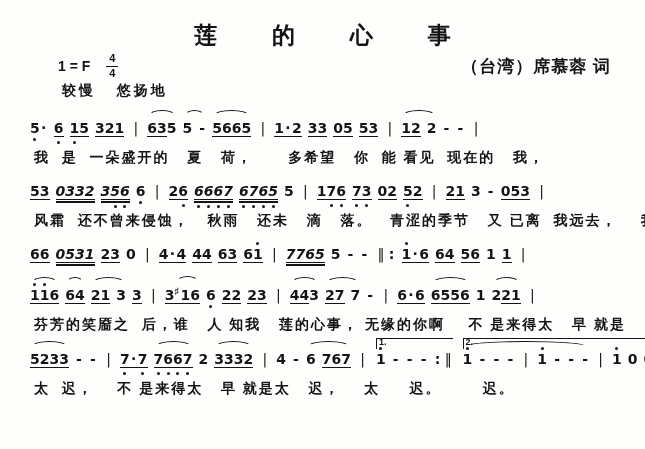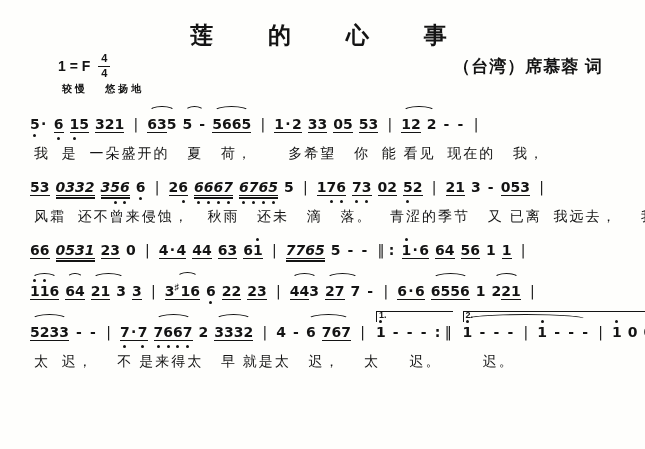--- a/index.html
+++ b/index.html
@@ -1,33 +1,33 @@
 <!DOCTYPE html>
 <html><head>
 <meta charset="utf-8">
 <style>
   html,body{margin:0;padding:0;background:#e9e9e7;}
   .page{
     width:645px;height:449px;margin:0 auto;background:#fefefc;
-    box-sizing:border-box;padding:14px 34px 10px 26px;overflow:hidden;
+    box-sizing:border-box;padding:14px 26px 10px 26px;overflow:hidden;
     font-family:"Liberation Sans","DejaVu Sans",sans-serif;color:#141414;
   }
   .title{
     text-align:center;font-size:23px;font-weight:800;letter-spacing:14px;
     margin:6px 0 2px 14px;white-space:pre;
   }
   .meta-row{display:flex;justify-content:space-between;align-items:flex-start;
     margin:2px 8px 0 32px;font-size:14px;font-weight:700;}
-  .key-sig{display:flex;align-items:center;gap:8px;}
+  .key-sig{display:flex;align-items:center;gap:16px;}
   .time-sig{display:inline-flex;flex-direction:column;align-items:center;
     font-size:11px;line-height:1.05;font-weight:800;}
   .time-sig .num{border-bottom:1.4px solid #141414;padding:0 3px 1px 3px;}
   .time-sig .den{padding-top:1px;}
   .credit{font-size:17px;font-weight:700;letter-spacing:1px;margin-top:2px;}
-  .tempo{margin:3px 0 0 36px;font-size:10px;font-weight:700;letter-spacing:3px;white-space:pre;}
+  .tempo{margin:3px 0 0 36px;font-size:14px;font-weight:700;letter-spacing:3px;white-space:pre;}
 
   .systems{margin-top:8px;}
   .system{margin-bottom:2px;}
   .notation{
     padding:13px 0 9px 4px;font-size:14px;line-height:1;white-space:nowrap;
   }
   .n{display:inline-block;min-width:8px;text-align:center;font-weight:800;
      position:relative;font-family:"DejaVu Sans","Liberation Sans",sans-serif;}
   .n.bar{min-width:5px;padding:0 3px;font-weight:400;}
   .sp{display:inline-block;width:6px;}
@@ -38,21 +38,21 @@
     width:3px;height:3px;border-radius:50%;background:#141414;}
   .u1{display:inline-block;border-bottom:1.6px solid #141414;padding-bottom:1px;}
   .u2{display:inline-block;border-bottom:1.6px solid #141414;padding-bottom:1px;position:relative;font-style:italic;}
   .u2::after{content:'';position:absolute;left:0;right:0;bottom:-3.6px;height:1.6px;background:#141414;}
   .u1 .n.lo::after,.u2 .n.lo::after{bottom:-9px;}
   .u2 .n.lo::after{bottom:-10px;}
   .slur{display:inline-block;position:relative;}
   .slur::before{content:'';position:absolute;top:-11px;left:2px;right:2px;height:9px;
     border:1.6px solid transparent;border-top-color:#141414;border-radius:50%;}
   .lyrics{
-    margin:3px 0 6px 8px;font-size:14px;font-weight:400;letter-spacing:2px;
+    margin:3px 0 6px 8px;font-size:14px;font-weight:700;letter-spacing:2px;
     white-space:pre;line-height:1.15;
   }
   .volta{display:inline-block;position:relative;margin-left:4px;padding-top:1px;}
   .volta::before{content:'';position:absolute;top:-13px;left:0;right:2px;height:10px;
     border-top:1.6px solid #141414;border-left:1.6px solid #141414;}
   .volta-label{position:absolute;top:-13px;left:3px;font-size:9px;font-weight:700;line-height:1;}
 </style>
 </head>
 <body>
 
@@ -84,20 +84,21 @@
       <div class="notation"><span class="u1"><span class="n">5</span><span class="n">3</span></span><span class="sp"></span><span class="u2"><span class="n">0</span><span class="n">3</span><span class="n">3</span><span class="n">2</span></span><span class="sp"></span><span class="u2"><span class="n">3</span><span class="n lo">5</span><span class="n lo">6</span></span><span class="sp"></span><span class="n lo">6</span><span class="sp"></span><span class="n bar">|</span><span class="sp"></span><span class="u1"><span class="n">2</span><span class="n lo">6</span></span><span class="sp"></span><span class="u2"><span class="n lo">6</span><span class="n lo">6</span><span class="n lo">6</span><span class="n lo">7</span></span><span class="sp"></span><span class="u2"><span class="n lo">6</span><span class="n lo">7</span><span class="n lo">6</span><span class="n lo">5</span></span><span class="sp"></span><span class="n">5</span><span class="sp"></span><span class="n bar">|</span><span class="sp"></span><span class="u1"><span class="n">1</span><span class="n lo">7</span><span class="n lo">6</span></span><span class="sp"></span><span class="u1"><span class="n lo">7</span><span class="n lo">3</span></span><span class="sp"></span><span class="u1"><span class="n">0</span><span class="n">2</span></span><span class="sp"></span><span class="u1"><span class="n lo">5</span><span class="n">2</span></span><span class="sp"></span><span class="n bar">|</span><span class="sp"></span><span class="u1"><span class="n">2</span><span class="n">1</span></span><span class="sp"></span><span class="n">3</span><span class="sp"></span><span class="n">-</span><span class="sp"></span><span class="u1"><span class="n">0</span><span class="n">5</span><span class="n">3</span></span><span class="sp"></span><span class="n bar">|</span></div>
       <div class="lyrics">风霜  还不曾来侵蚀，   秋雨   还未   滴   落。   青涩的季节   又 已离  我远去，    我已</div>
     </div>
 
     <div class="system">
       <div class="notation"><span class="u1"><span class="n">6</span><span class="n">6</span></span><span class="sp"></span><span class="u2"><span class="n">0</span><span class="n">5</span><span class="n">3</span><span class="n">1</span></span><span class="sp"></span><span class="u1"><span class="n">2</span><span class="n">3</span></span><span class="sp"></span><span class="n">0</span><span class="sp"></span><span class="n bar">|</span><span class="sp"></span><span class="u1"><span class="n">4</span><span class="n">·</span><span class="n">4</span></span><span class="sp"></span><span class="u1"><span class="n">4</span><span class="n">4</span></span><span class="sp"></span><span class="u1"><span class="n">6</span><span class="n">3</span></span><span class="sp"></span><span class="u1"><span class="n">6</span><span class="n hi">1</span></span><span class="sp"></span><span class="n bar">|</span><span class="sp"></span><span class="u2"><span class="n">7</span><span class="n">7</span><span class="n">6</span><span class="n">5</span></span><span class="sp"></span><span class="n">5</span><span class="sp"></span><span class="n">-</span><span class="sp"></span><span class="n">-</span><span class="sp"></span><span class="n bar">‖</span><span class="n">:</span><span class="sp"></span><span class="u1"><span class="n hi">1</span><span class="n">·</span><span class="n">6</span></span><span class="sp"></span><span class="u1"><span class="n">6</span><span class="n">4</span></span><span class="sp"></span><span class="u1"><span class="n">5</span><span class="n">6</span></span><span class="sp"></span><span class="n">1</span><span class="sp"></span><span class="u1"><span class="n">1</span></span><span class="sp"></span><span class="n bar">|</span></div>
     </div>
 
     <div class="system">
       <div class="notation"><span class="slur"><span class="u1"><span class="n hi">1</span><span class="n hi">1</span><span class="n">6</span></span></span><span class="sp"></span><span class="slur"><span class="u1"><span class="n">6</span><span class="n">4</span></span></span><span class="sp"></span><span class="slur"><span class="u1"><span class="n">2</span><span class="n">1</span></span><span class="sp"></span><span class="n">3</span></span><span class="sp"></span><span class="u1"><span class="n">3</span></span><span class="sp"></span><span class="n bar">|</span><span class="sp"></span><span class="u1"><span class="n">3</span><span class="slur"><span class="sharp">♯</span><span class="n">1</span><span class="n">6</span></span></span><span class="sp"></span><span class="n lo">6</span><span class="sp"></span><span class="u1"><span class="n">2</span><span class="n">2</span></span><span class="sp"></span><span class="u1"><span class="n">2</span><span class="n">3</span></span><span class="sp"></span><span class="n bar">|</span><span class="sp"></span><span class="slur"><span class="u1"><span class="n">4</span><span class="n">4</span></span><span class="n">3</span></span><span class="sp"></span><span class="slur"><span class="u1"><span class="n">2</span><span class="n">7</span></span><span class="sp"></span><span class="n">7</span></span><span class="sp"></span><span class="n">-</span><span class="sp"></span><span class="n bar">|</span><span class="sp"></span><span class="u1"><span class="n">6</span><span class="n">·</span><span class="n">6</span></span><span class="sp"></span><span class="slur"><span class="u1"><span class="n">6</span><span class="n">5</span><span class="n">5</span><span class="n">6</span></span></span><span class="sp"></span><span class="n">1</span><span class="sp"></span><span class="slur"><span class="n">2</span><span class="u1"><span class="n">2</span><span class="n">1</span></span></span><span class="sp"></span><span class="n bar">|</span></div>
+      <div class="lyrics">芬芳的笑靥之  后，谁   人 知我   莲的心事， 无缘的你啊    不 是来得太   早 就是</div>
     </div>
 
     <div class="system">
       <div class="notation">
         <span><span class="slur"><span class="u1"><span class="n">5</span><span class="n">2</span><span class="n">3</span><span class="n">3</span></span></span><span class="sp"></span><span class="n">-</span><span class="sp"></span><span class="n">-</span><span class="sp"></span><span class="n bar">|</span><span class="sp"></span><span class="u1"><span class="n lo">7</span><span class="n">·</span><span class="n lo">7</span></span><span class="sp"></span><span class="slur"><span class="u1"><span class="n lo">7</span><span class="n lo">6</span><span class="n lo">6</span><span class="n lo">7</span></span></span><span class="sp"></span><span class="n">2</span><span class="sp"></span><span class="slur"><span class="u1"><span class="n">3</span><span class="n">3</span><span class="n">3</span><span class="n">2</span></span></span><span class="sp"></span><span class="n bar">|</span><span class="sp"></span><span class="n">4</span><span class="sp"></span><span class="n">-</span><span class="sp"></span><span class="slur"><span class="n">6</span><span class="sp"></span><span class="u1"><span class="n">7</span><span class="n">6</span><span class="n">7</span></span></span><span class="sp"></span><span class="n bar">|</span></span>
         <span class="volta">
           <span class="volta-label">1.</span>
           <span><span class="n hi">1</span><span class="sp"></span><span class="n">-</span><span class="sp"></span><span class="n">-</span><span class="sp"></span><span class="n">-</span><span class="sp"></span><span class="n">:</span><span class="n bar">‖</span></span>
         </span>
         <span class="volta">

